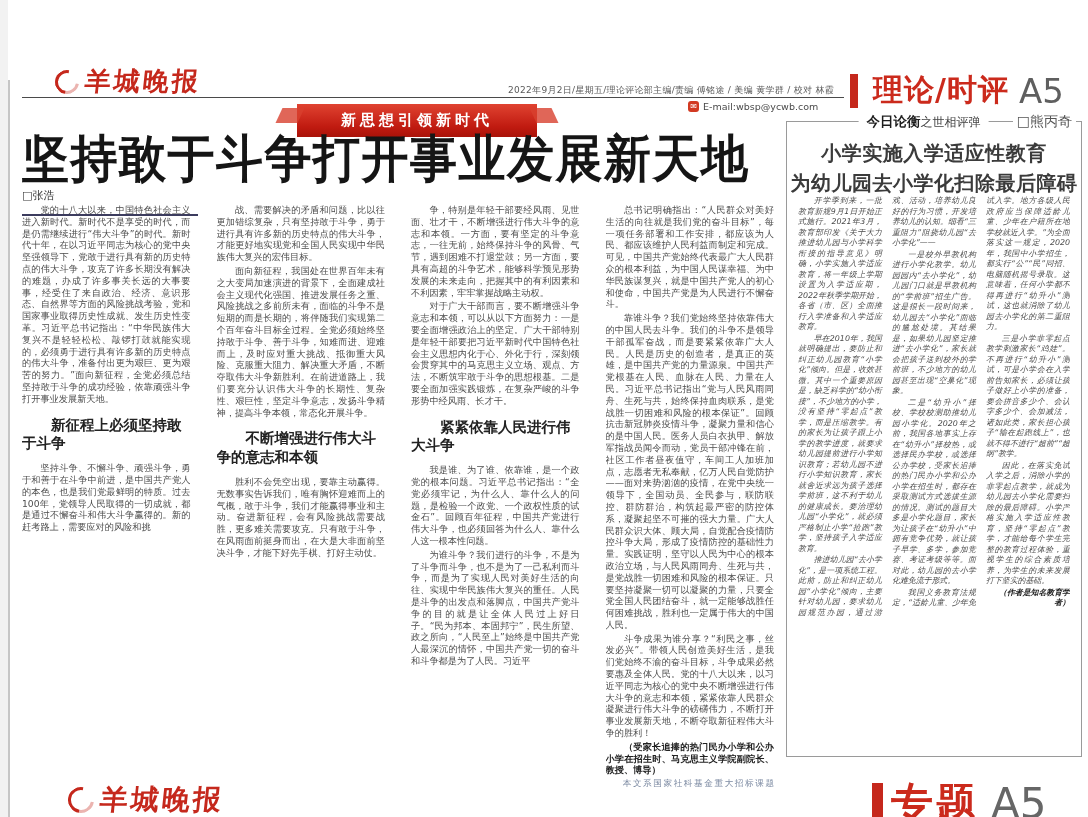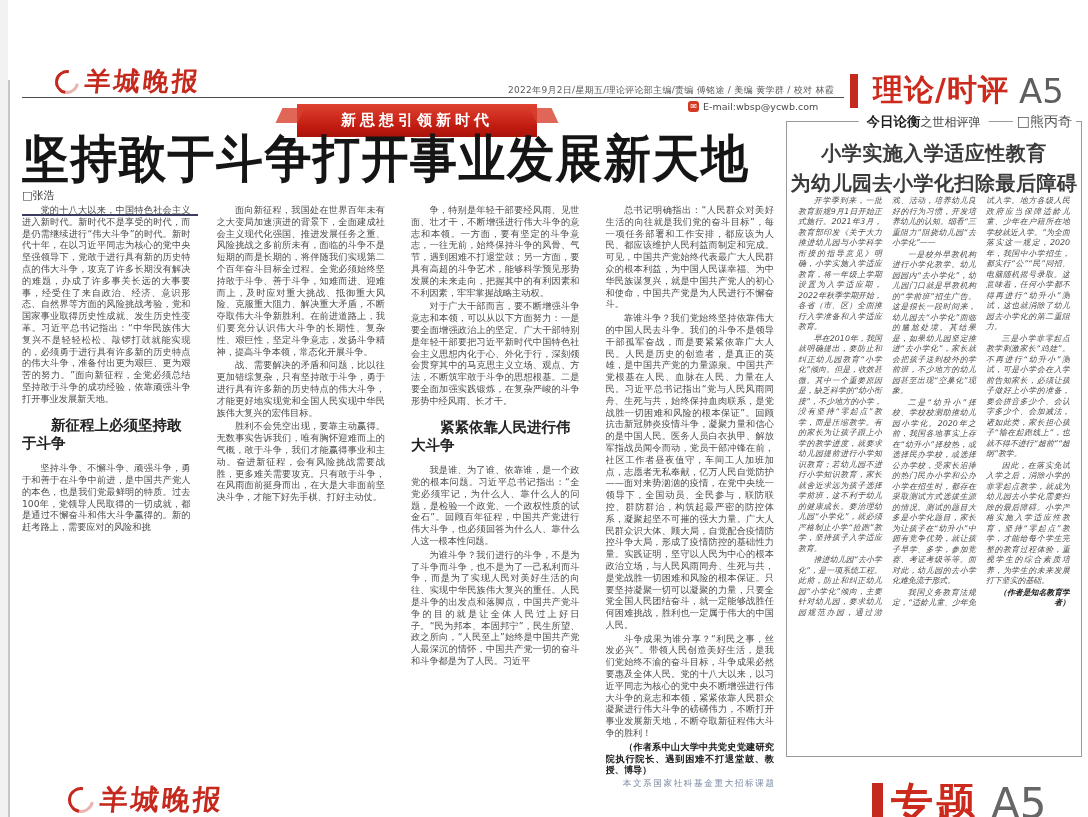--- a/index.html
+++ b/index.html
@@ -135,36 +135,37 @@
   <div class="headline">坚持敢于斗争打开事业发展新天地</div>
   <div class="byline">□张浩</div>
 
   <div class="main-cols">
     <div class="col">
       <p>党的十八大以来，中国特色社会主义进入新时代。新时代不是享受的时代，而是仍需继续进行“伟大斗争”的时代。新时代十年，在以习近平同志为核心的党中央坚强领导下，党敢于进行具有新的历史特点的伟大斗争，攻克了许多长期没有解决的难题，办成了许多事关长远的大事要事，经受住了来自政治、经济、意识形态、自然界等方面的风险挑战考验，党和国家事业取得历史性成就、发生历史性变革。习近平总书记指出：“中华民族伟大复兴不是轻轻松松、敲锣打鼓就能实现的，必须勇于进行具有许多新的历史特点的伟大斗争，准备付出更为艰巨、更为艰苦的努力。”面向新征程，全党必须总结坚持敢于斗争的成功经验，依靠顽强斗争打开事业发展新天地。</p>
       <h2 class="subhead">新征程上必须坚持敢于斗争</h2>
       <p>坚持斗争、不懈斗争、顽强斗争，勇于和善于在斗争中前进，是中国共产党人的本色，也是我们党最鲜明的特质。过去100年，党领导人民取得的一切成就，都是通过不懈奋斗和伟大斗争赢得的。新的赶考路上，需要应对的风险和挑</p>
     </div>
     <div class="col">
+      <p>战、需要解决的矛盾和问题，比以往更加错综复杂，只有坚持敢于斗争，勇于进行具有许多新的历史特点的伟大斗争，才能更好地实现党和全国人民实现中华民族伟大复兴的宏伟目标。</p>
       <p>面向新征程，我国处在世界百年未有之大变局加速演进的背景下，全面建成社会主义现代化强国、推进发展任务之重、风险挑战之多前所未有，面临的斗争不是短期的而是长期的，将伴随我们实现第二个百年奋斗目标全过程。全党必须始终坚持敢于斗争、善于斗争，知难而进、迎难而上，及时应对重大挑战、抵御重大风险、克服重大阻力、解决重大矛盾，不断夺取伟大斗争新胜利。在前进道路上，我们要充分认识伟大斗争的长期性、复杂性、艰巨性，坚定斗争意志，发扬斗争精神，提高斗争本领，常态化开展斗争。</p>
-      <p>战、需要解决的矛盾和问题，比以往更加错综复杂，只有坚持敢于斗争，勇于进行具有许多新的历史特点的伟大斗争，才能更好地实现党和全国人民实现中华民族伟大复兴的宏伟目标。</p>
+      <h2 class="subhead">不断增强进行伟大斗争的意志和本领</h2>
       <p>胜利不会凭空出现，要靠主动赢得。无数事实告诉我们，唯有胸怀迎难而上的气概，敢于斗争，我们才能赢得事业和主动。奋进新征程，会有风险挑战需要战胜，更多难关需要攻克。只有敢于斗争，在风雨面前挺身而出，在大是大非面前坚决斗争，才能下好先手棋、打好主动仗。</p>
     </div>
     <div class="col">
       <p>争，特别是年轻干部要经风雨、见世面、壮才干，不断增强进行伟大斗争的意志和本领。一方面，要有坚定的斗争意志，一往无前，始终保持斗争的风骨、气节，遇到困难不打退堂鼓；另一方面，要具有高超的斗争艺术，能够科学预见形势发展的未来走向，把握其中的有利因素和不利因素，牢牢掌握战略主动权。</p>
       <p>对于广大干部而言，要不断增强斗争意志和本领，可以从以下方面努力：一是要全面增强政治上的坚定。广大干部特别是年轻干部要把习近平新时代中国特色社会主义思想内化于心、外化于行，深刻领会贯穿其中的马克思主义立场、观点、方法，不断筑牢敢于斗争的思想根基。二是要全面加强实践锻炼，在复杂严峻的斗争形势中经风雨、长才干。</p>
       <h2 class="subhead">紧紧依靠人民进行伟大斗争</h2>
       <p>我是谁、为了谁、依靠谁，是一个政党的根本问题。习近平总书记指出：“全党必须牢记，为什么人、靠什么人的问题，是检验一个政党、一个政权性质的试金石”。回顾百年征程，中国共产党进行伟大斗争，也必须回答为什么人、靠什么人这一根本性问题。</p>
       <p>为谁斗争？我们进行的斗争，不是为了斗争而斗争，也不是为了一己私利而斗争，而是为了实现人民对美好生活的向往、实现中华民族伟大复兴的重任。人民是斗争的出发点和落脚点，中国共产党斗争的目的就是让全体人民过上好日子。“民为邦本、本固邦宁”，民生所望、政之所向，“人民至上”始终是中国共产党人最深沉的情怀，中国共产党一切的奋斗和斗争都是为了人民。习近平</p>
     </div>
     <div class="col">
       <p>总书记明确指出：“人民群众对美好生活的向往就是我们党的奋斗目标”，每一项任务部署和工作安排，都应该为人民、都应该维护人民利益而制定和完成。可见，中国共产党始终代表最广大人民群众的根本利益，为中国人民谋幸福、为中华民族谋复兴，就是中国共产党人的初心和使命，中国共产党是为人民进行不懈奋斗。</p>
       <p>靠谁斗争？我们党始终坚持依靠伟大的中国人民去斗争。我们的斗争不是领导干部孤军奋战，而是要紧紧依靠广大人民。人民是历史的创造者，是真正的英雄，是中国共产党的力量源泉。中国共产党根基在人民、血脉在人民、力量在人民。习近平总书记指出“党与人民风雨同舟、生死与共，始终保持血肉联系，是党战胜一切困难和风险的根本保证”。回顾抗击新冠肺炎疫情斗争，凝聚力量和信心的是中国人民。医务人员白衣执甲、解放军指战员闻令而动，党员干部冲锋在前，社区工作者昼夜值守，车间工人加班加点，志愿者无私奉献，亿万人民自觉防护——面对来势汹汹的疫情，在党中央统一领导下，全国动员、全民参与，联防联控、群防群治，构筑起最严密的防控体系，凝聚起坚不可摧的强大力量。广大人民群众识大体、顾大局，自觉配合疫情防控斗争大局，形成了疫情防控的基础性力量。实践证明，坚守以人民为中心的根本政治立场，与人民风雨同舟、生死与共，是党战胜一切困难和风险的根本保证。只要坚持凝聚一切可以凝聚的力量，只要全党全国人民团结奋斗，就一定能够战胜任何困难挑战，胜利也一定属于伟大的中国人民。</p>
       <p>斗争成果为谁分享？“利民之事，丝发必兴”。带领人民创造美好生活，是我们党始终不渝的奋斗目标，斗争成果必然要惠及全体人民。党的十八大以来，以习近平同志为核心的党中央不断增强进行伟大斗争的意志和本领，紧紧依靠人民群众凝聚进行伟大斗争的磅礴伟力，不断打开事业发展新天地，不断夺取新征程伟大斗争的胜利！</p>
-      <p class="author-credit">（作者系中山大学中共党史党建研究院执行院长、遇到困难不打退堂鼓、教授、博导）</p>
+      <p class="author-credit">（受家长追捧的热门民办小学和公办小学在招生时、马克思主义学院副院长、教授、博导）</p>
       <p class="fund-note">本文系国家社科基金重大招标课题(22ZDA015)的阶段性成果</p>
     </div>
   </div>
 
   <div class="tbox">
     <div class="tbox-titlerow">
       <span class="tbox-title"><b class="t-bold">今日论衡</b><span>之世相评弹</span></span>
       <span class="tbox-author">□熊丙奇</span>
     </div>
     <div class="tbox-headline">

